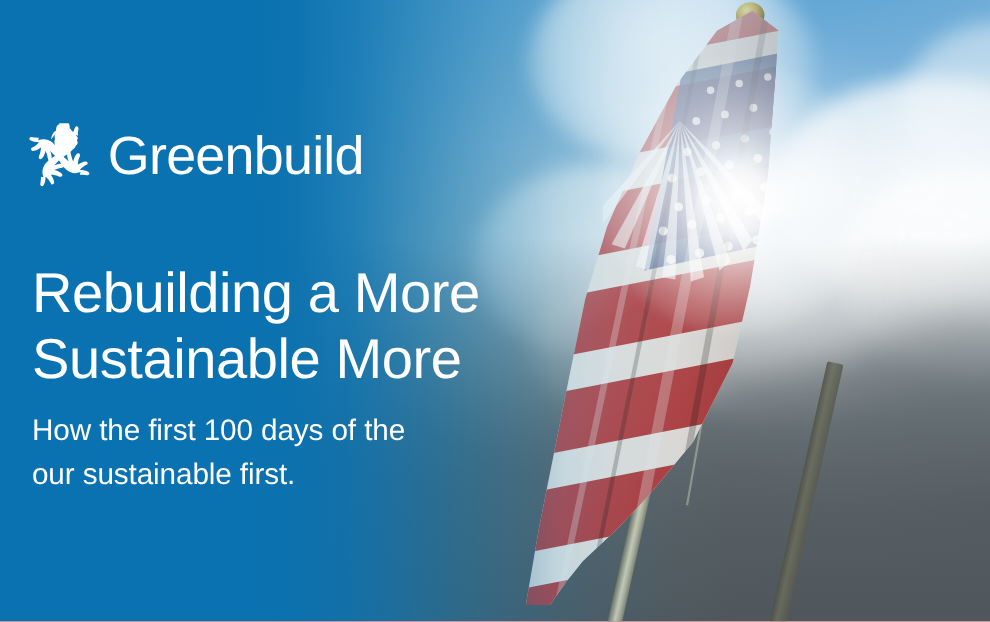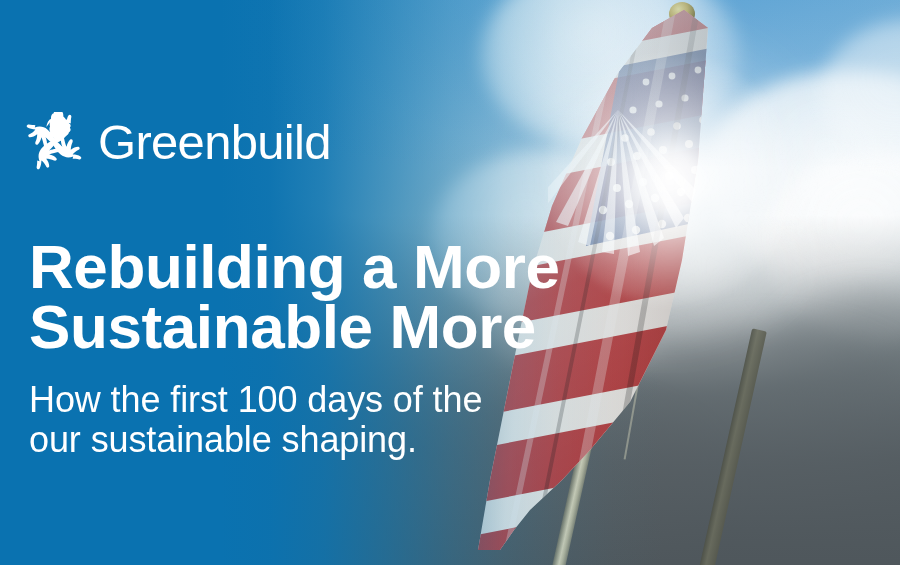--- a/index.html
+++ b/index.html
@@ -207,35 +207,35 @@
     letter-spacing: -0.7px;
     white-space: nowrap;
   }
 
   .headline {
     position: absolute;
     left: 29px;
     top: 205px;
     width: 540px;
     color: #ffffff;
-    font-size: 62px;
+    font-size: 51px;
     line-height: 60px;
-    font-weight: 700;
+    font-weight: 400;
     letter-spacing: -0.4px;
     margin-top: 32px;
   }
   .headline .ln { display: block; white-space: nowrap; }
 
   .subhead {
     position: absolute;
     left: 29px;
     top: 344px;
     width: 470px;
     color: #ffffff;
-    font-size: 36px;
+    font-size: 27px;
     line-height: 40px;
     font-weight: 300;
     letter-spacing: -0.1px;
   }
   .subhead .ln { display: block; white-space: nowrap; }
 </style>
 </head>
 <body>
 
 <div id="banner">
@@ -426,17 +426,17 @@
       <span class="logo-word">Greenbuild</span>
     </div>
 
     <h1 class="headline">
       <span class="ln">Rebuilding a More</span>
       <span class="ln">Sustainable More</span>
     </h1>
 
     <p class="subhead">
       <span class="ln">How the first 100 days of the</span>
-      <span class="ln">our sustainable shaping.</span>
+      <span class="ln">our sustainable first.</span>
     </p>
 
   </div>
 </div>
 
 </body></html>

